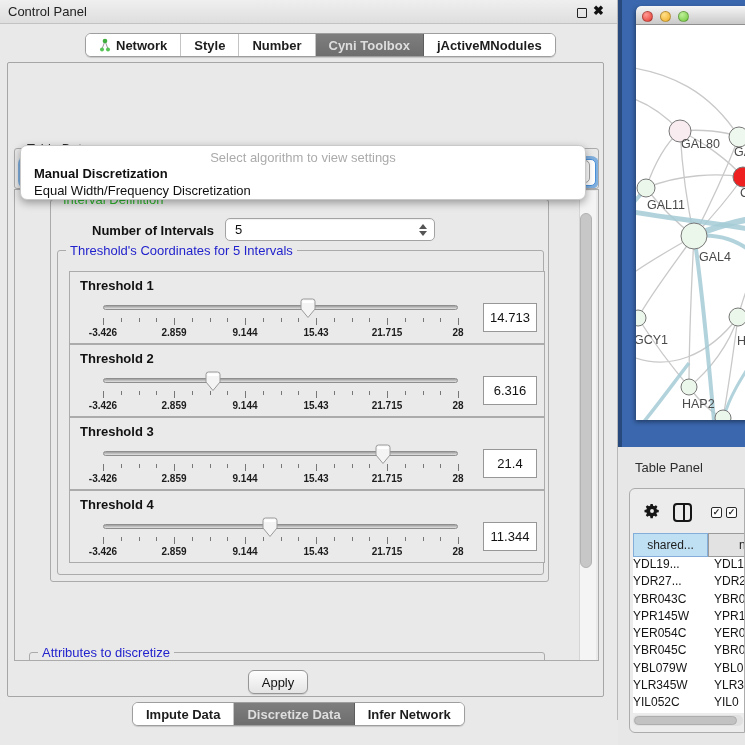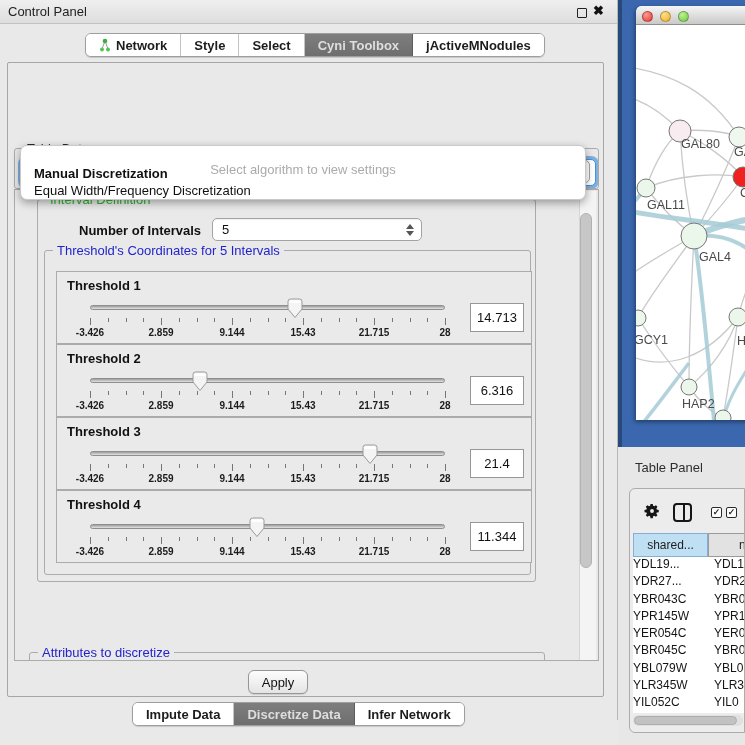--- a/index.html
+++ b/index.html
@@ -49,21 +49,21 @@
 
   
   #algo-combo { left:13px; top:96px; width:575px; height:27px;
     box-shadow:0 0 0 3px rgba(74,144,217,.65); border-color:#4a90d9; }
 
   
   #algo-popup { position:absolute; left:12px; top:82px; width:566px; height:55px;
     background:#fff; border:1px solid #c9c9c9; border-radius:7px;
     box-shadow:0 3px 9px rgba(0,0,0,.35); z-index:30; }
   #algo-popup .ph { position:absolute; left:0; top:4px; width:100%; text-align:center;
-    font-size:13px; color:#ababab;margin-top:12px; }
+    font-size:13px; color:#ababab; }
   #algo-popup .opt { position:absolute; left:13px; font-size:13px; color:#101010; white-space:nowrap; }
   #algo-popup .opt.b { font-weight:bold; top:20px; }
   #algo-popup .opt.r { top:37px;text-align:center; }
 
   
   #scrollpane { position:absolute; left:6px; top:126px; width:585px; height:472px;
     border:1px solid #ababab; background:#e9e9e9; overflow:hidden; }
   #vscroll-track { position:absolute; right:2px; top:1px; width:17px; height:470px;
     background:#f4f4f4; border-left:1px solid #d5d5d5; }
   #vscroll-thumb { position:absolute; right:4px; top:22px; width:12px; height:355px;
@@ -158,21 +158,21 @@
           <circle cx="6" cy="3" r="2.3" fill="#3fae3f"></circle>
           <circle cx="3" cy="11.5" r="2" fill="#57c457"></circle>
           <circle cx="9" cy="11.5" r="2" fill="#57c457"></circle>
         </svg>
         <span>Network</span>
       </div>
       <div class="segitem">
         <span>Style</span>
       </div>
       <div class="segitem">
-        <span>Select</span>
+        <span>Number</span>
       </div>
       <div class="segitem sel">
         <span>Cyni Toolbox</span>
       </div>
       <div class="segitem">
         <span>jActiveMNodules</span>
       </div>
     </div>
 
   <div id="outer-box">
@@ -190,21 +190,21 @@
         <span>galFiltered.sif default node</span>
         <span class="spinner">
             <i class="up"></i>
             <i class="down"></i>
           </span>
       </div>
     </div>
 
     <div id="scrollpane">
 
-      <div class="group" style="left:22px; top:9px; width:499px; height:383px;">
+      <div class="group" style="left:35px; top:9px; width:499px; height:383px;">
         <span class="group-title t-green">Interval Definition</span>
 
         <span style="position:absolute; left:41px; top:23px; font-size:13px; font-weight:bold; color:#111;">Number of Intervals</span>
         <div class="combo" style="left:174px; top:18px; width:210px; height:23px;">
           <span>5</span>
           <span class="spinner">
               <i class="up"></i>
               <i class="down"></i>
             </span>
         </div>

